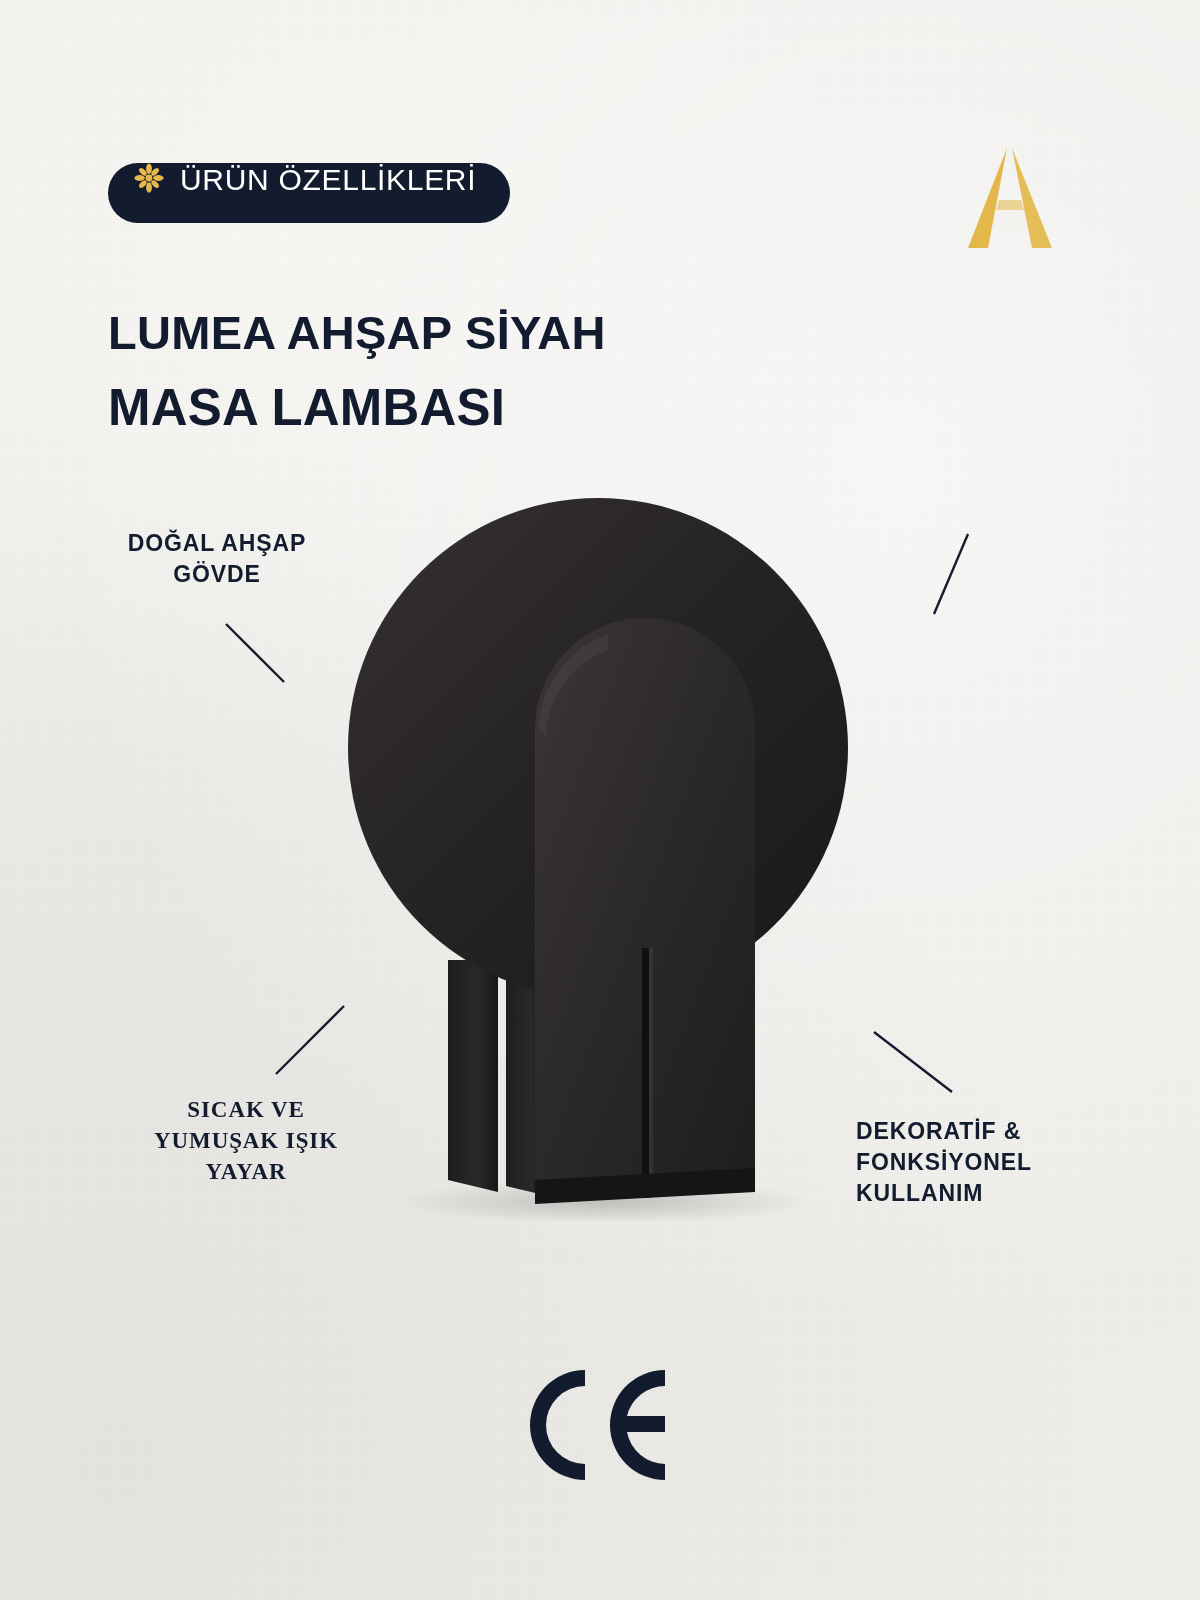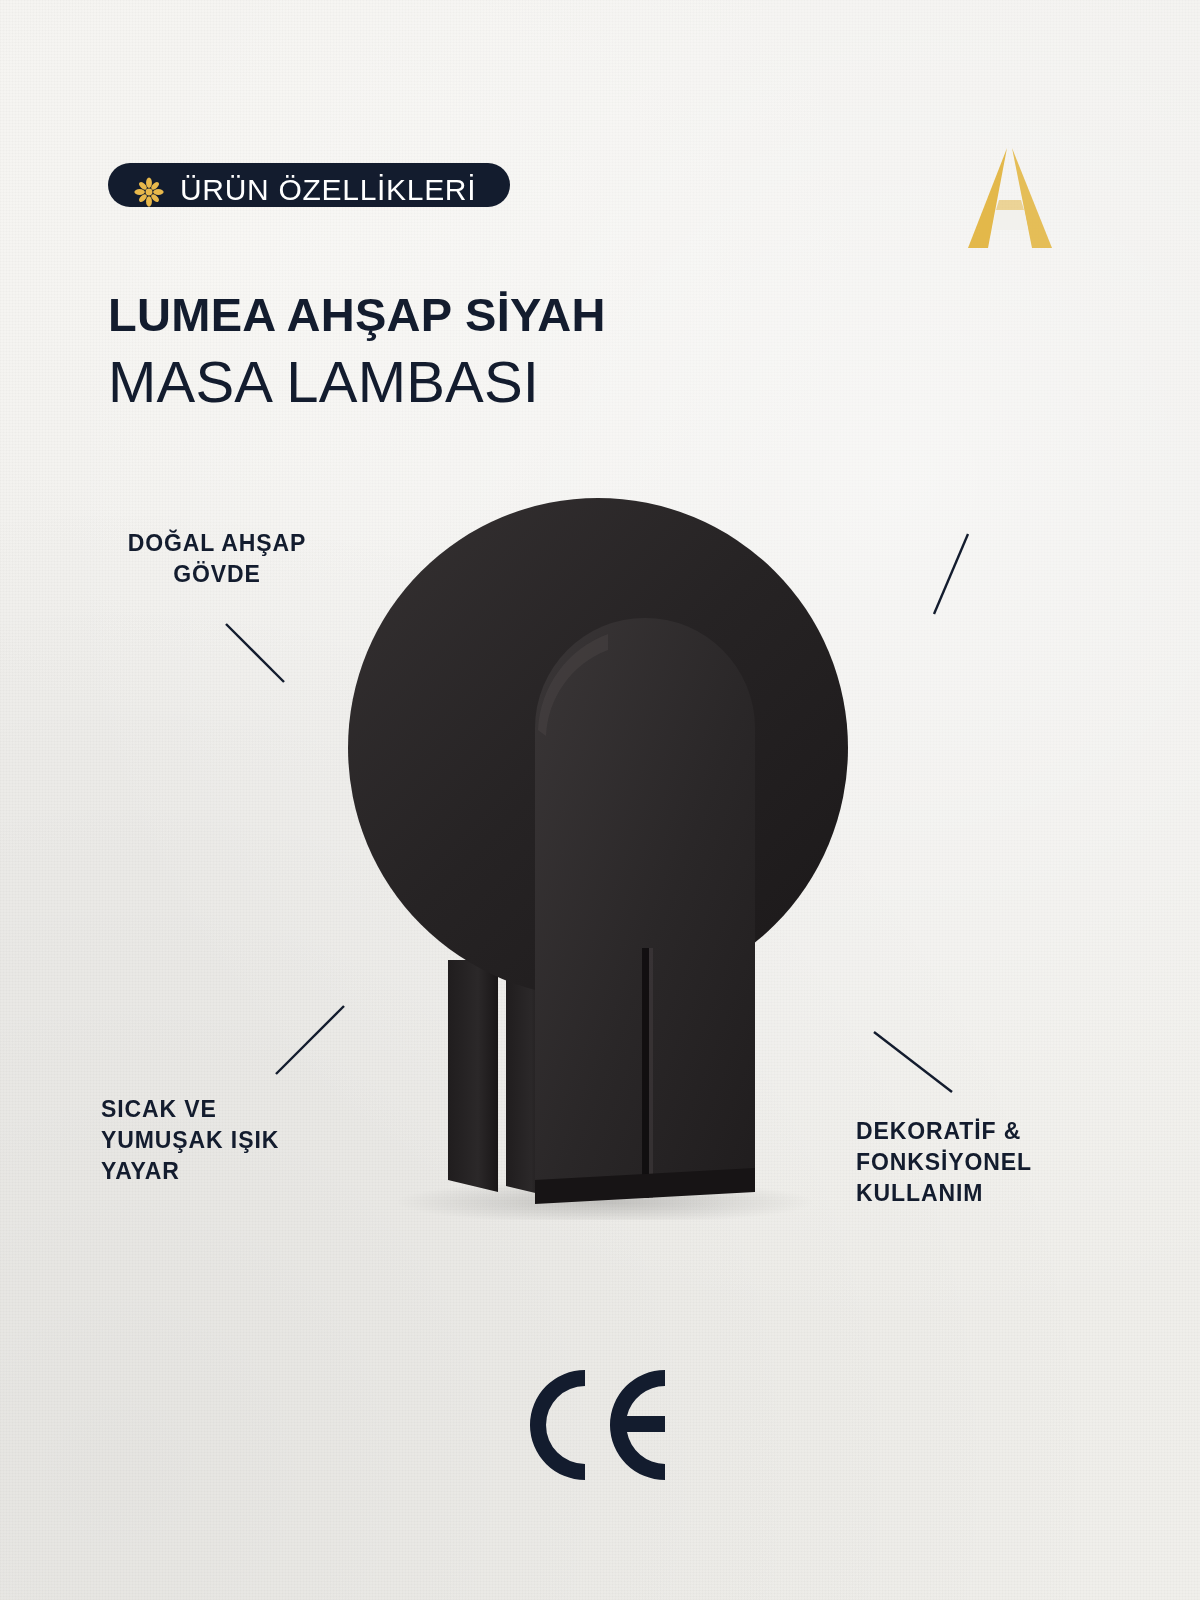--- a/index.html
+++ b/index.html
@@ -40,26 +40,26 @@
     background:
       radial-gradient(circle at 75% 30%, rgba(255,255,255,.55), rgba(255,255,255,0) 60%),
       radial-gradient(circle at 10% 92%, rgba(0,0,0,.045), rgba(0,0,0,0) 55%);
   }
 
   
   .badge {
     position: absolute;
     left: 108px;
     top: 163px;
-    height: 44px;
+    height: 60px;
     padding: 0 34px 0 26px;
     border-radius: 30px;
     background: #131c2e;
     display: flex;
-    align-items: flex-end;
+    align-items: flex-start;
     gap: 16px;
     z-index: 5;
   }
   .badge-label {
     color: #ffffff;
     font-size: 30px;
     letter-spacing: .7px;
     font-weight: 400;
     white-space: nowrap;
   }
@@ -75,37 +75,37 @@
     right: 148px;
     top: 148px;
     width: 86px;
     height: 100px;
     z-index: 5;
   }
 
   .titles {
     position: absolute;
     left: 108px;
-    top: 288px;
+    top: 306px;
     z-index: 5;
   }
   .title-main {
     font-size: 47px;
     font-weight: 700;
     color: #131c2e;
     letter-spacing: .3px;
     line-height: 1.15;
   }
   .title-sub {
-    font-size: 58px;
-    font-weight: 400;
+    font-size: 51px;
+    font-weight: 700;
     color: #131c2e;
     letter-spacing: .2px;
     line-height: 1.18;
-    margin-top: 6px;
+    margin-top: 18px;
   }
 
   
   .product {
     position: absolute;
     left: 330px;
     top: 480px;
     width: 540px;
     height: 740px;
     z-index: 2;
@@ -117,21 +117,21 @@
     position: absolute;
     font-size: 23px;
     font-weight: 700;
     color: #131c2e;
     letter-spacing: .9px;
     line-height: 1.35;
     z-index: 6;
   }
   .callout.tl { left: 92px;  top: 528px;  width: 250px; text-align: center; }
   .callout.tr { right: 78px; top: 446px;  width: 280px; text-align: center; }
-  .callout.bl { left: 101px; top: 1094px; width: 240px; text-align: left; }
+  .callout.bl { left: 126px; top: 1094px; width: 240px; text-align: center; font-family: Liberation Serif, serif; }
   .callout.br { right: 104px; top: 1116px; width: 240px; }
 
   .leader {
     position: absolute;
     z-index: 6;
     pointer-events: none;
   }
   .leader svg { display: block; }
 
   

